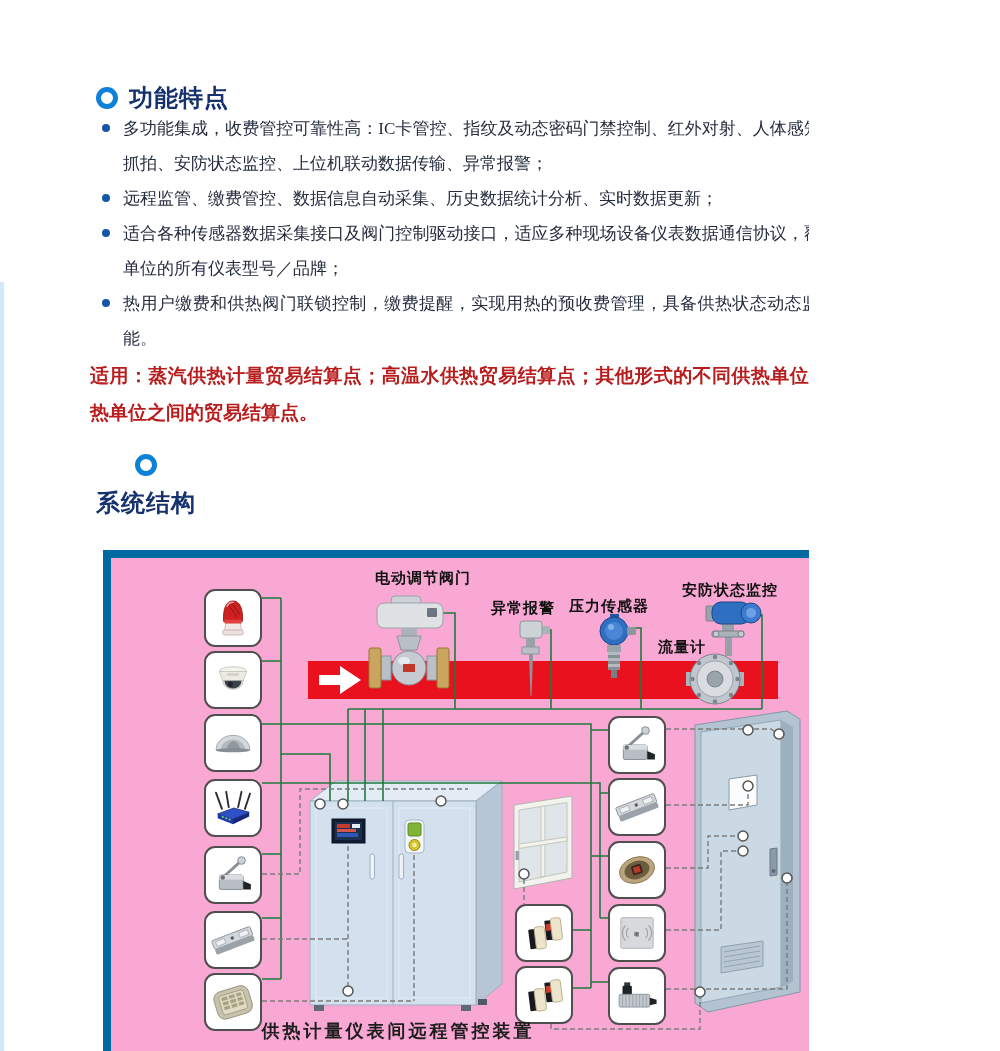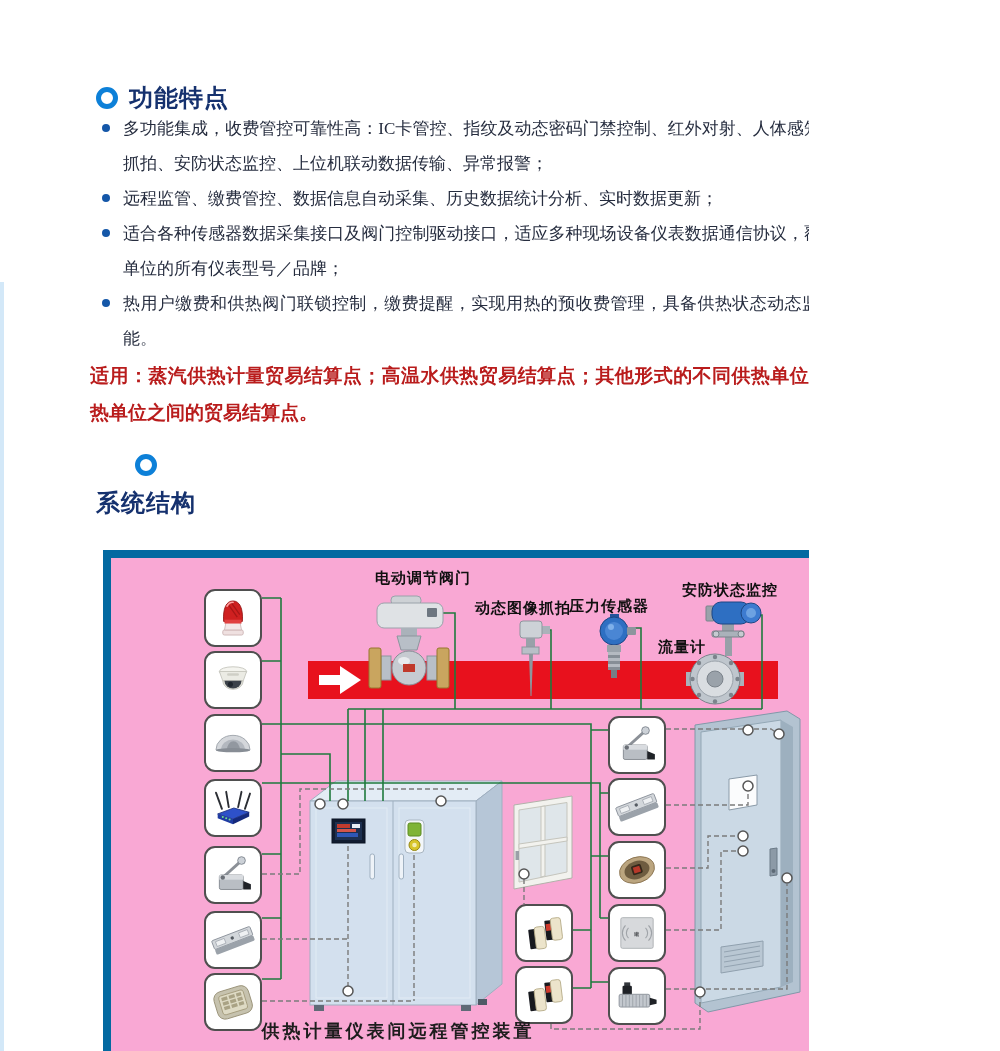--- a/index.html
+++ b/index.html
@@ -400,19 +400,19 @@
         <text x="27" y="20" font-size="6" text-anchor="middle" fill="#56585c" style="writing-mode:vertical-rl;">请刷卡</text>
       </svg>
     </div>
     <div class="dev" style="left:497px;top:409px;">
       <svg viewBox="0 0 54 54">
           <use href="#s-lswitch2"></use>
         </svg>
     </div>
 
     <div class="dlabel" style="left:312px;top:11px;">电动调节阀门</div>
-    <div class="dlabel" style="left:412px;top:41px;">动态图像抓拍</div>
+    <div class="dlabel" style="left:412px;top:41px;">异常报警</div>
     <div class="dlabel" style="left:498px;top:39px;">压力传感器</div>
     <div class="dlabel" style="left:619px;top:23px;">安防状态监控</div>
     <div class="dlabel" style="left:571px;top:80px;">流量计</div>
     <div class="caption" style="left:287px;top:461px;">供热计量仪表间远程管控装置</div>
   </div>
 </div>
 
 </body></html>

